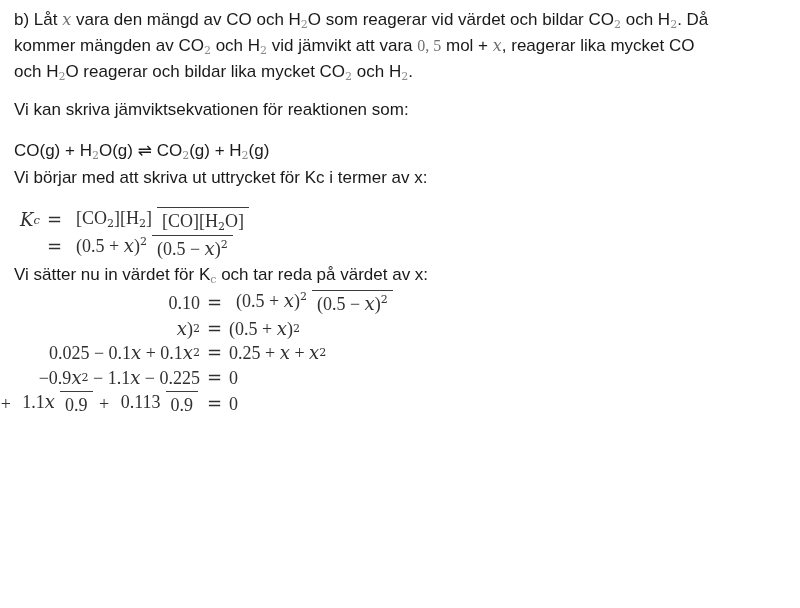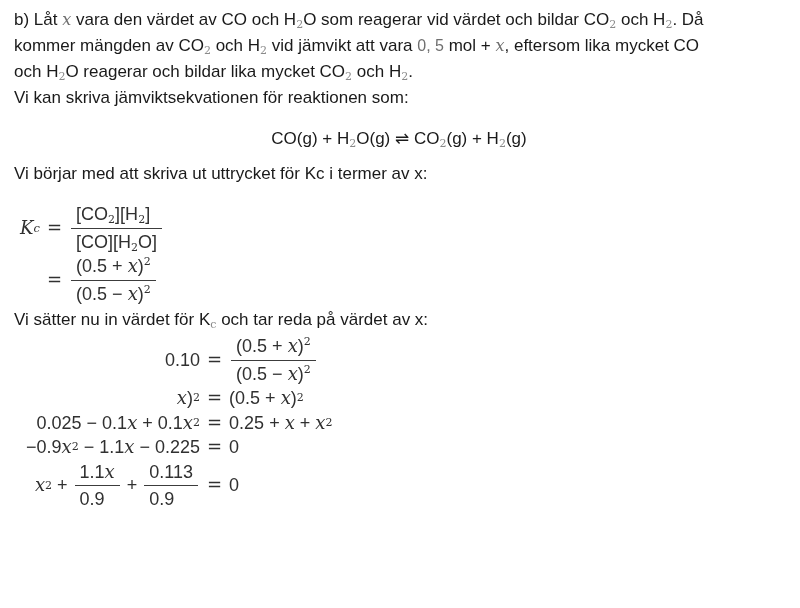--- a/index.html
+++ b/index.html
@@ -3,54 +3,54 @@
 <meta charset="utf-8">
 <style>
   html,body{margin:0;padding:0}
   body{
     width:800px;height:608px;background:#ffffff;overflow:hidden;
     font-family:"Liberation Sans",sans-serif;font-size:17px;color:#1a1a1a;
   }
   .doc{padding:7px 16px 0 14px}
   .para{line-height:26px}
   .pline{line-height:26px;white-space:nowrap}
-  .p2{}
-  .chem{margin-top:17px;text-align:center;font-size:17px}
-  .p3{margin-top:12px}
+  .p2{margin-top:12px}
+  .chem{margin-top:17px;text-align:left;font-size:17px}
+  .p3{margin-top:4px}
   .math{font-size:18px;color:#303030;line-height:1.25}
   .kc{margin-top:16px}
   .p4{}
   .solve{margin-top:1px}
   .mrow{display:flex;align-items:center;margin:2px 0}
   .lhs{display:inline-flex;justify-content:flex-end;align-items:center}
   .lhs-kc{width:26px}
   .lhs-solve{width:186px}
   .meq{font-family:"DejaVu Serif",serif;padding:0 7px}
   .rhs{display:inline-flex;align-items:center}
   .m-tx{}
-  .m-up{font-family:Liberation Sans, sans-serif}
+  .m-up{font-family:Liberation Serif, serif}
   .m-it{font-family:"DejaVu Serif",serif;font-style:italic}
   .para .m-up,.para .m-it{color:#6f6f6f;font-size:16px}
   .m-sup{font-family:"DejaVu Serif",serif;font-size:11px;vertical-align:7px;line-height:0}
   .m-sub{font-family:"DejaVu Serif",serif;font-size:11px;vertical-align:-3px;line-height:0;color:inherit}
   .para .m-sub,.chem .m-sub{color:#8a8a8a}
   .m-subit{font-family:"DejaVu Serif",serif;font-style:italic;font-size:11.5px;vertical-align:-3px;line-height:0}
   .m-sy{font-family:"DejaVu Sans",sans-serif}
-  .frac{display:inline-flex;flex-direction:column;vertical-align:middle;margin:0 2px;text-align:left}
+  .frac{display:inline-flex;flex-direction:row;vertical-align:middle;margin:0 2px;text-align:center}
   .fn{padding:0 5px 2px;align-self:stretch;white-space:nowrap}
   .fd{border-top:1.5px solid #3c3c3c;padding:2px 5px 0;align-self:stretch;white-space:nowrap}
 </style>
 </head>
 <body>
 
 <div class="doc">
 
   <div class="para">
-    <div class="pline"><span class="m-tx">b) Låt </span><span class="m-it">x</span><span class="m-tx"> vara den värdet av CO och H</span><span class="m-sub">2</span><span class="m-tx">O som reagerar vid värdet och bildar CO</span><span class="m-sub">2</span><span class="m-tx"> och H</span><span class="m-sub">2</span><span class="m-tx">. Då</span></div>
-    <div class="pline"><span class="m-tx">kommer mängden av CO</span><span class="m-sub">2</span><span class="m-tx"> och H</span><span class="m-sub">2</span><span class="m-tx"> vid jämvikt att vara </span><span class="m-up">0, 5</span><span class="m-tx"> mol + </span><span class="m-it">x</span><span class="m-tx">, eftersom lika mycket CO</span></div>
+    <div class="pline"><span class="m-tx">b) Låt </span><span class="m-it">x</span><span class="m-tx"> vara den mängd av CO och H</span><span class="m-sub">2</span><span class="m-tx">O som reagerar vid värdet och bildar CO</span><span class="m-sub">2</span><span class="m-tx"> och H</span><span class="m-sub">2</span><span class="m-tx">. Då</span></div>
+    <div class="pline"><span class="m-tx">kommer mängden av CO</span><span class="m-sub">2</span><span class="m-tx"> och H</span><span class="m-sub">2</span><span class="m-tx"> vid jämvikt att vara </span><span class="m-up">0, 5</span><span class="m-tx"> mol + </span><span class="m-it">x</span><span class="m-tx">, reagerar lika mycket CO</span></div>
     <div class="pline"><span class="m-tx">och H</span><span class="m-sub">2</span><span class="m-tx">O reagerar och bildar lika mycket CO</span><span class="m-sub">2</span><span class="m-tx"> och H</span><span class="m-sub">2</span><span class="m-tx">.</span></div>
   </div>
 
   <div class="para p2">Vi kan skriva jämviktsekvationen för reaktionen som:</div>
 
   <div class="chem"><span class="m-tx">CO(g) + H</span><span class="m-sub">2</span><span class="m-tx">O(g) </span><span class="m-sy">⇌</span><span class="m-tx"> CO</span><span class="m-sub">2</span><span class="m-tx">(g) + H</span><span class="m-sub">2</span><span class="m-tx">(g)</span></div>
 
   <div class="para p3">Vi börjar med att skriva ut uttrycket för Kc i termer av x:</div>
 
   <div class="math kc">

